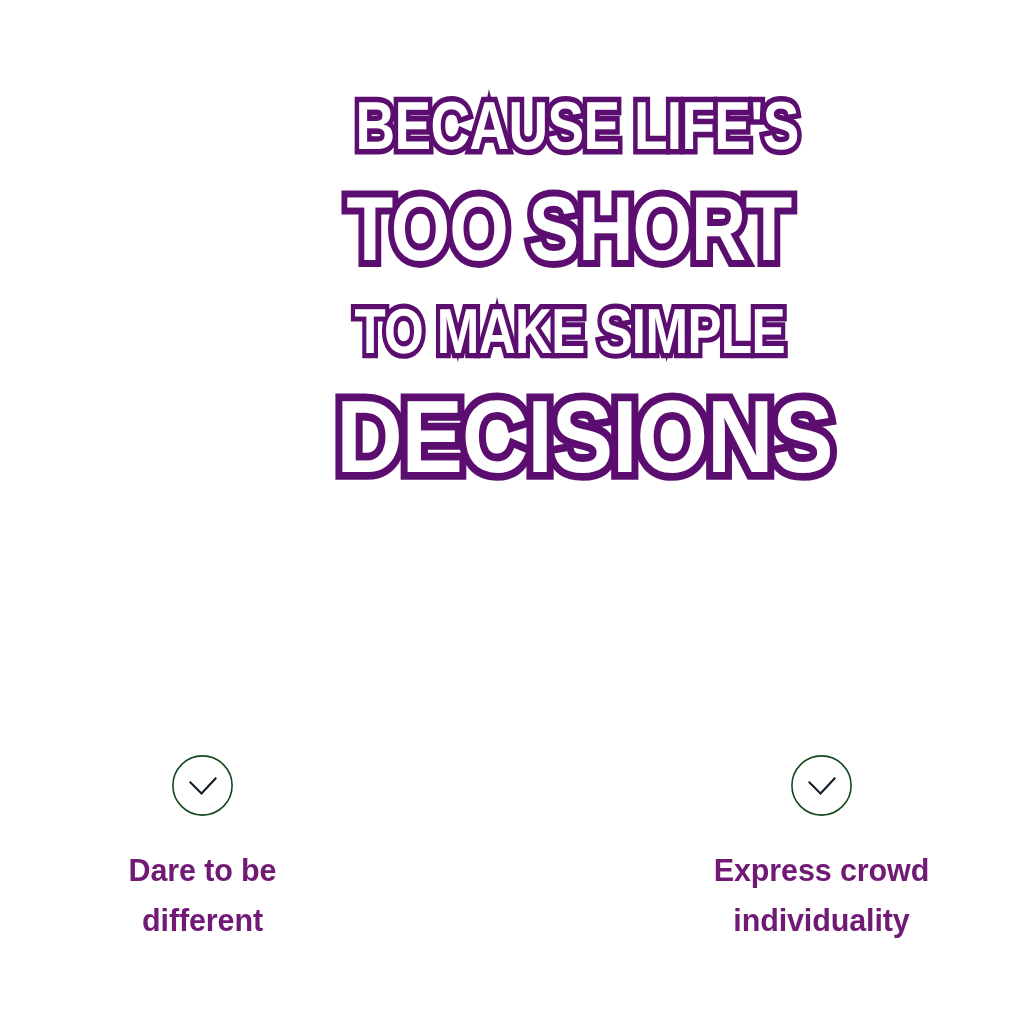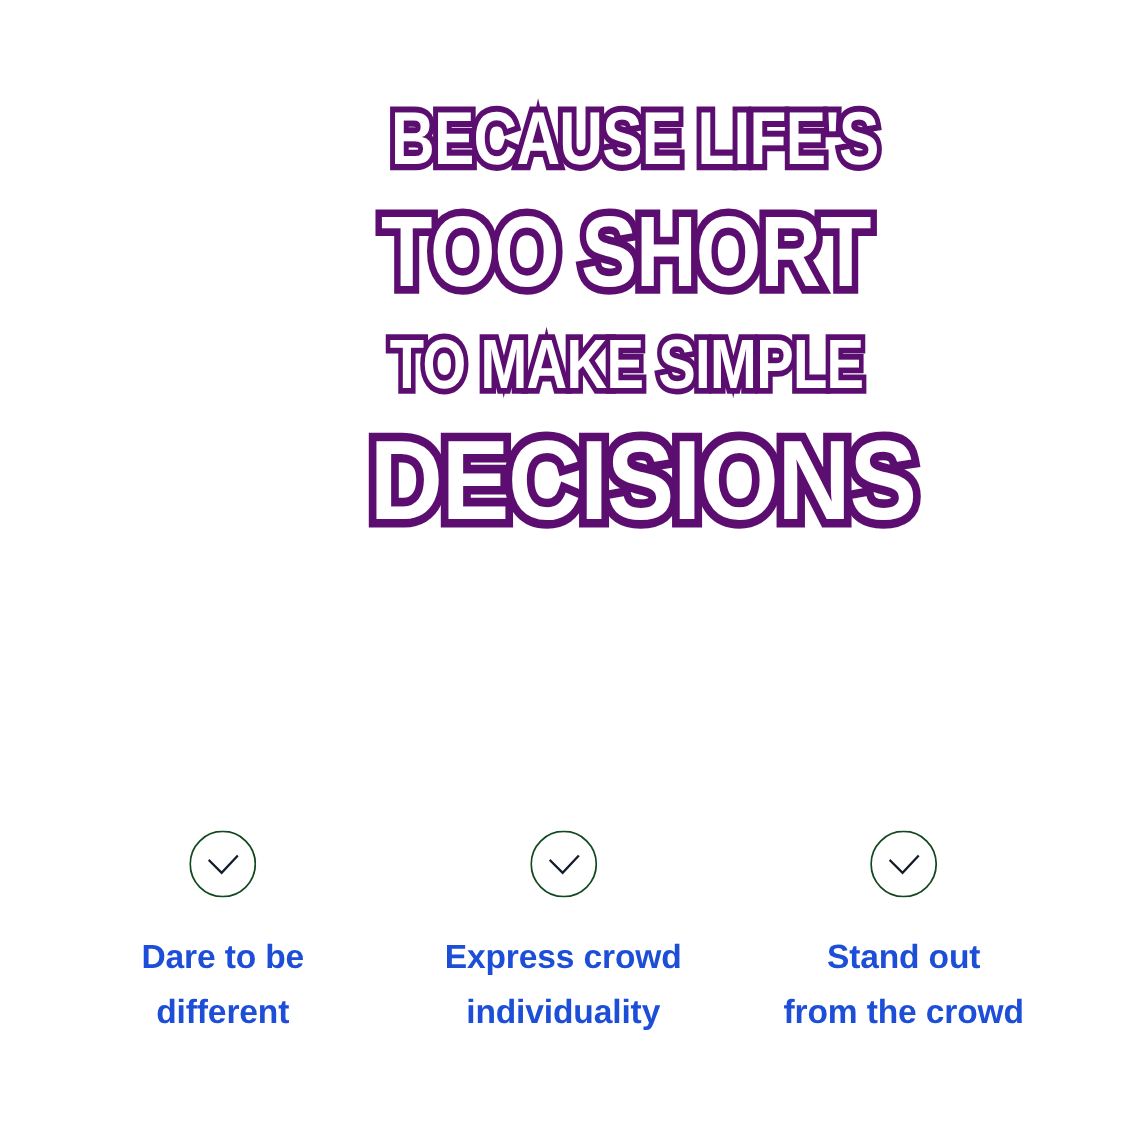--- a/index.html
+++ b/index.html
@@ -127,21 +127,21 @@
     stroke-width: 2.1;
     stroke-linecap: square;
     stroke-linejoin: miter;
   }
 
   .feature-label {
     font-family: "Liberation Sans", "DejaVu Sans", sans-serif;
     font-weight: 700;
     font-size: 30.5px;
     line-height: 1.64;
-    color: #1d4ed8;
+    color: #701a75;
     text-align: center;
     letter-spacing: -0.004em;
     white-space: pre-line;
   }
 </style>
 </head>
 <body>
 
 <div id="poster">
 
@@ -165,24 +165,16 @@
 
     <div class="feature">
       <svg class="check-circle" viewBox="0 0 61 61" aria-hidden="true">
         <circle class="ring" cx="30.5" cy="30.5" r="29.6"></circle>
         <polyline class="tick" points="18.5,27.5 29.5,38.5 43.5,23.5"></polyline>
       </svg>
       <div class="feature-label">Express crowd
 individuality</div>
     </div>
 
-    <div class="feature">
-      <svg class="check-circle" viewBox="0 0 61 61" aria-hidden="true">
-        <circle class="ring" cx="30.5" cy="30.5" r="29.6"></circle>
-        <polyline class="tick" points="18.5,27.5 29.5,38.5 43.5,23.5"></polyline>
-      </svg>
-      <div class="feature-label">Stand out
-from the crowd</div>
-    </div>
 
   </div>
 
 </div>
 
 </body></html>

